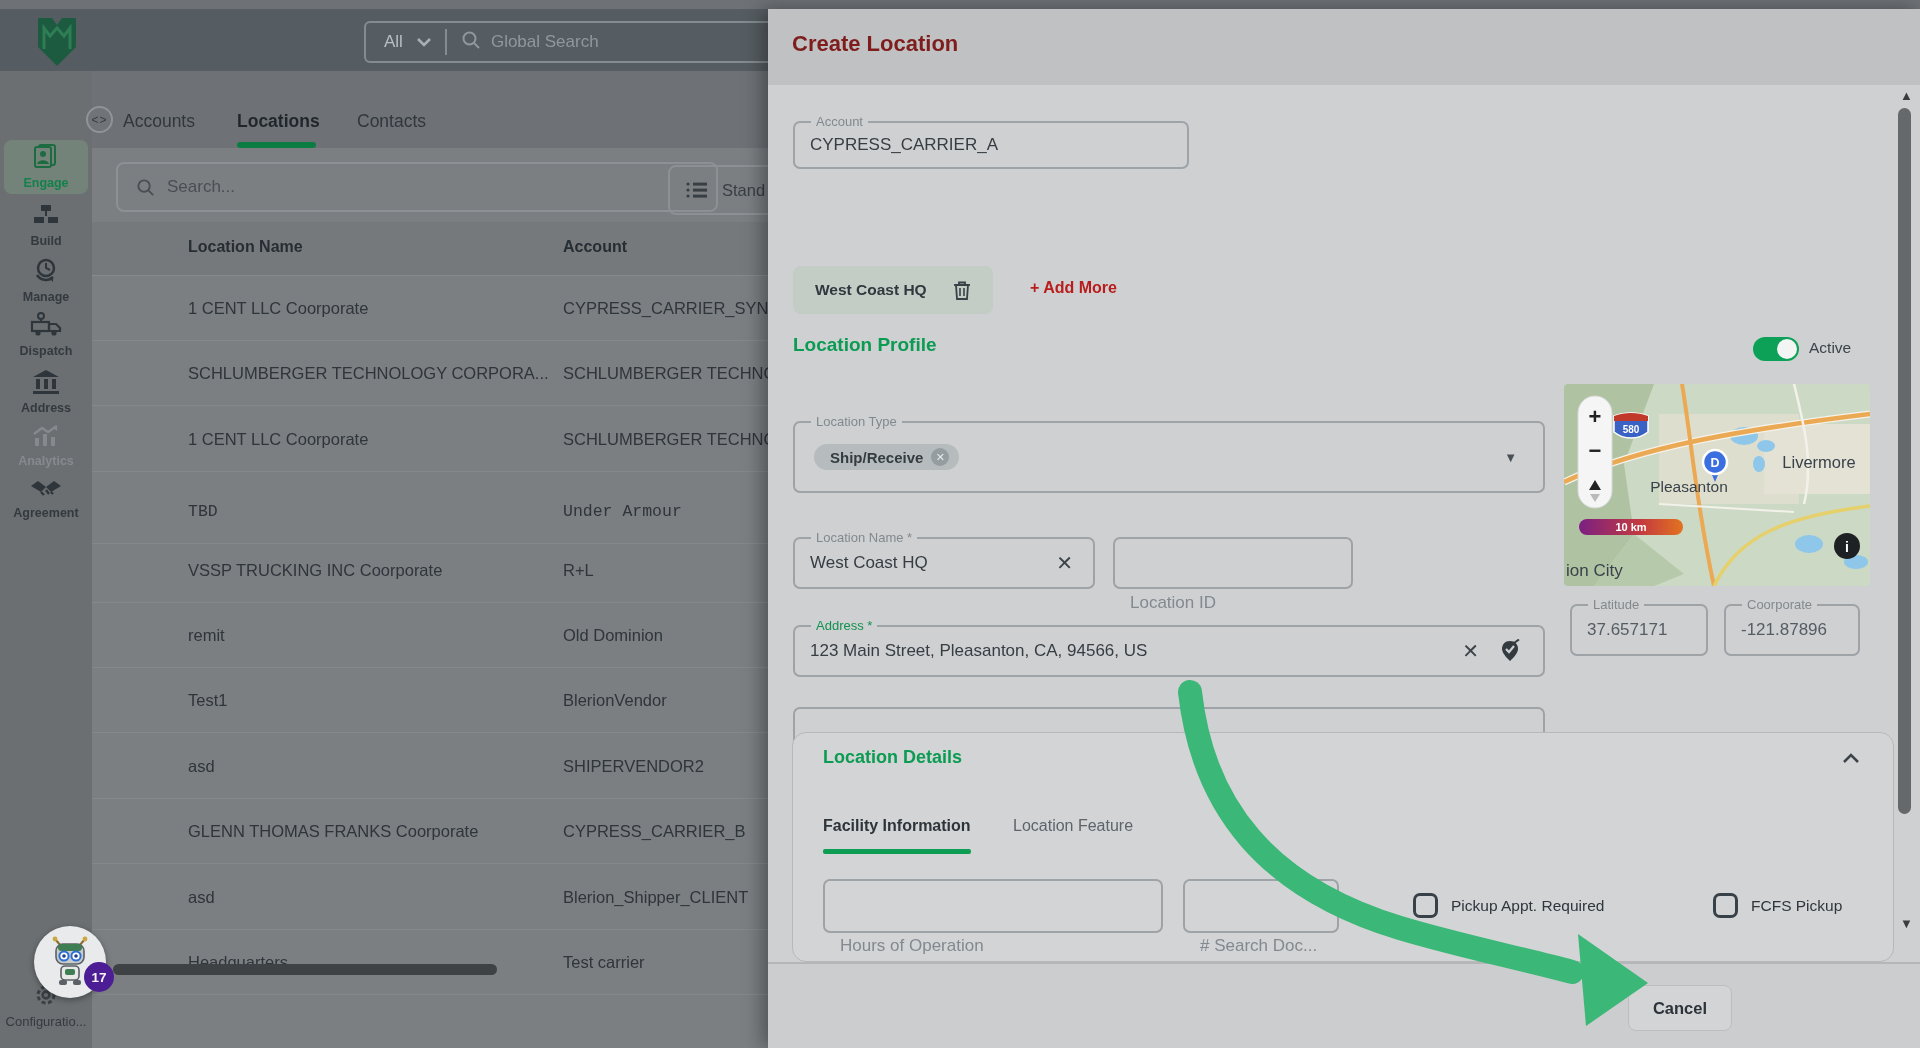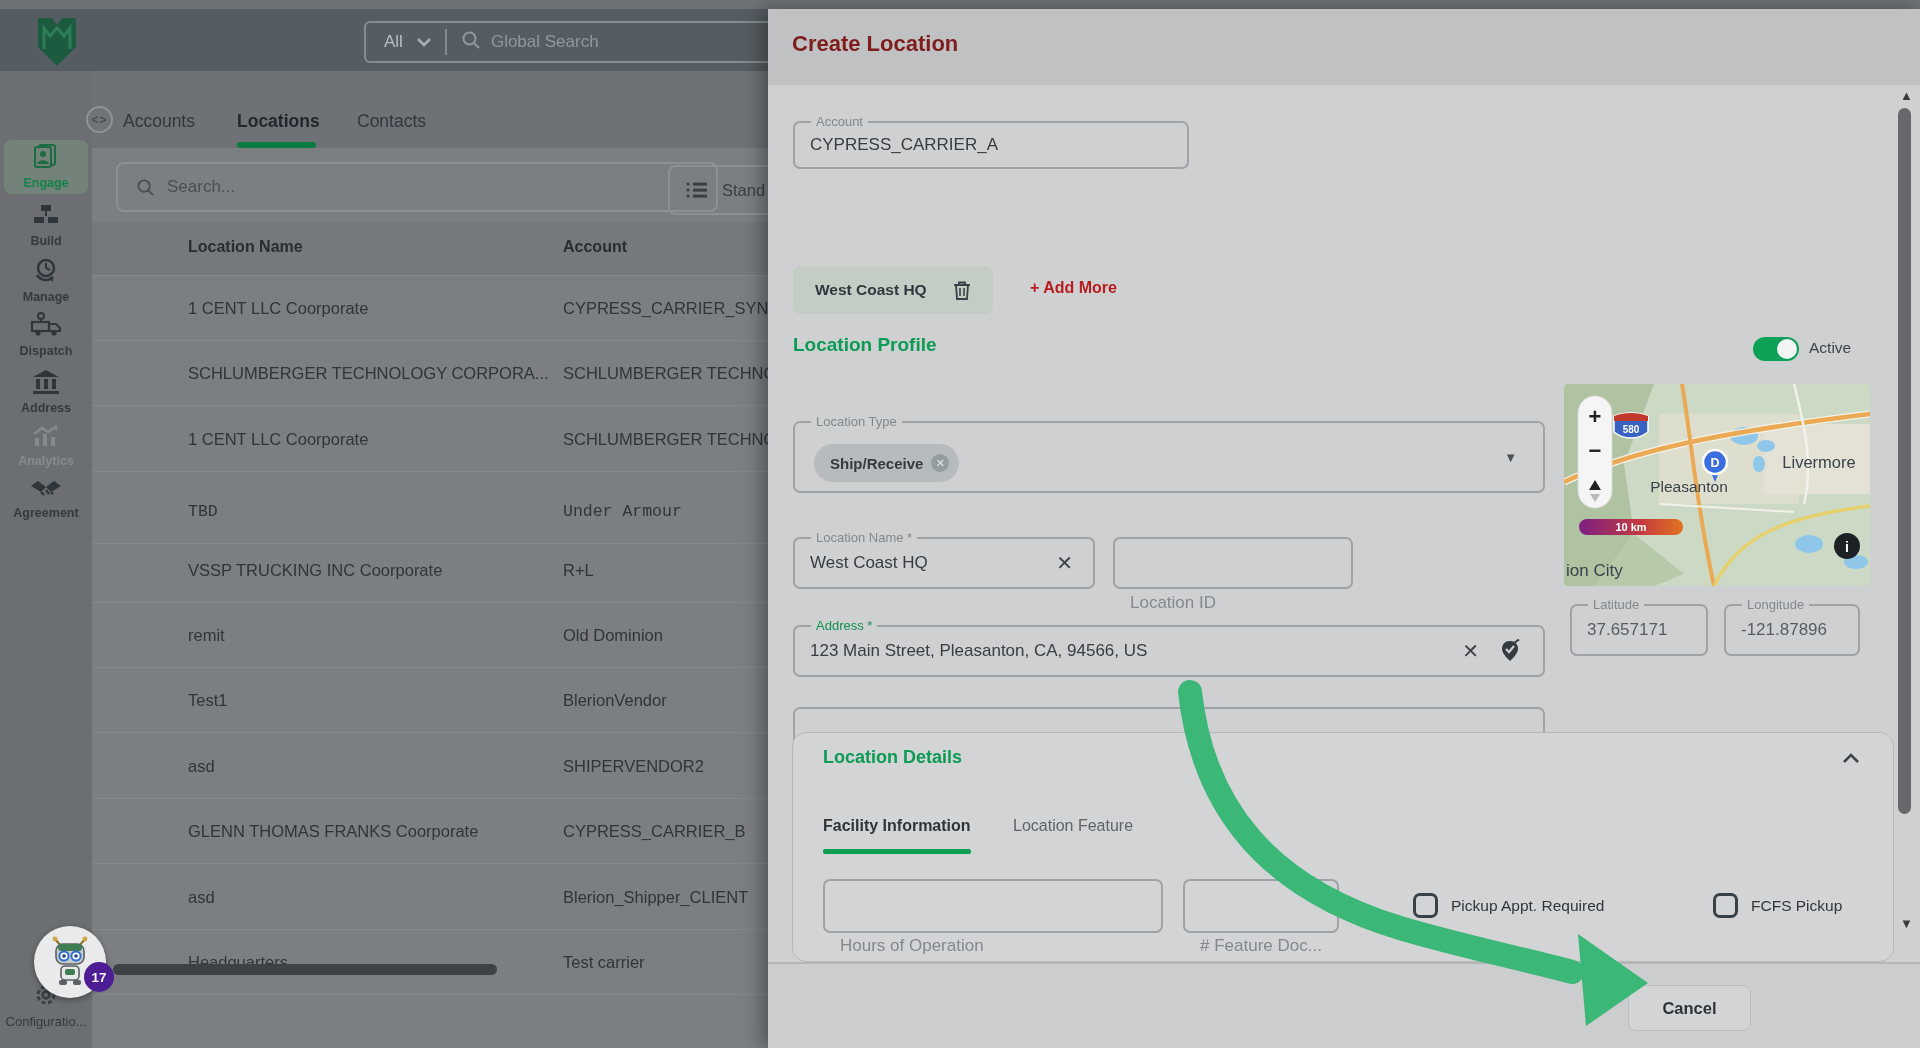--- a/index.html
+++ b/index.html
@@ -87,38 +87,38 @@
   .add-more { position:absolute; left:262px; top:194px; color:#b91c1c; font-size:16px; font-weight:bold; }
 
   .sec-heading { position:absolute; font-size:19px; font-weight:bold; color:#0c9b52; }
 
   .toggle { position:absolute; left:985px; top:252px; width:46px; height:24px; border-radius:12px;
     background:#0da158; }
   .toggle .knob { position:absolute; right:2px; top:2px; width:20px; height:20px; border-radius:50%;
     background:#f3f4f4; }
   .toggle-lbl { position:absolute; left:1041px; top:254px; font-size:15.5px; color:#3c434a; }
 
-  .srchip { position:absolute; left:19px; top:21px; height:38px; background:#b6bcbe; border-radius:19px;
+  .srchip { position:absolute; left:19px; top:21px; height:26px; background:#b6bcbe; border-radius:19px;
     display:flex; align-items:center; padding:0 10px 0 16px; }
   .srchip .t { font-size:15px; font-weight:bold; color:#343b41; margin-right:8px; }
   .srchip .x { width:18px; height:18px; border-radius:50%; background:#969da1; color:#e8eaeb;
     font-size:11px; display:flex; align-items:center; justify-content:center; }
 
   .details-card { position:absolute; left:24px; top:647px; width:1102px; height:230px;
     border:1px solid #b6b8ba; border-radius:14px; background:#d3d4d6; }
   .dtab { position:absolute; top:84px; font-size:16px; color:#5d646a; }
   .dtab.active { font-weight:bold; color:#2d343a; }
   .dtab-underline { position:absolute; left:30px; top:116px; width:148px; height:5px;
     background:#0e9e53; border-radius:2px; }
   .checkbox { position:absolute; width:25px; height:25px; border:3px solid #394148; border-radius:7px; }
   .cb-label { position:absolute; font-size:15.5px; color:#2f363c; }
 
   .drawer-footer { position:absolute; left:0; top:953px; width:1152px; height:86px;
     background:#cbcdce; border-top:2px solid #b4b6b8; }
-  .btn-cancel { position:absolute; left:860px; top:21px; width:123px; height:46px; border-radius:8px;
+  .btn-cancel { position:absolute; left:860px; top:21px; width:104px; height:46px; border-radius:8px;
     background:#d2d4d5; border:1px solid #bcbec0; color:#2c3339; font-size:16.5px; font-weight:bold;
     display:flex; align-items:center; justify-content:center; }
   .save-highlight { left:1736px; top:952px; width:162px; height:94px; border:8px solid #2eb877;
     background:#fdfdfd; z-index:30; display:flex; align-items:center; justify-content:center; }
   .btn-save { width:112px; height:46px; border-radius:8px; background:#0a7a45; color:#f4f6f5;
     font-size:17px; font-weight:bold; display:flex; align-items:center; justify-content:center; }
 
   
   .vscroll-up { left:1900px; top:88px; color:#3a3d40; font-size:13px; z-index:25; }
   .vscroll { left:1898px; top:108px; width:13px; height:706px; border-radius:7px; background:#66696c; z-index:25; }
@@ -444,21 +444,21 @@
           <circle cx="283" cy="162" r="13" fill="#1e2124"></circle>
           <text x="283" y="168" font-size="14" font-weight="bold" fill="#ffffff" text-anchor="middle">i</text>
         </svg>
       </div>
 
       <div class="field" style="left:802px; top:519px; width:138px; height:52px;">
         <span class="flabel">Latitude</span>
         <span class="fvalue muted">37.657171</span>
       </div>
       <div class="field" style="left:956px; top:519px; width:136px; height:52px;">
-        <span class="flabel">Longitude</span>
+        <span class="flabel">Coorporate</span>
         <span class="fvalue muted">-121.87896</span>
       </div>
 
       <div class="field" style="left:25px; top:622px; width:752px; height:56px;">
         <span class="fph">Location Accessorials</span>
         <span class="caret" style="right:26px;">▼</span>
       </div>
 
       <div class="field" style="left:25px; top:697px; width:366px; height:86px;">
         <span class="fph top">Location Notes (Internal)</span>
@@ -478,21 +478,21 @@
               <path d="M1 9 L8 2 L15 9" stroke="#3c434a" stroke-width="2.5" fill="none"></path>
             </svg>
         </span>
         <div class="dtab active" style="left:30px;">Facility Information</div>
         <div class="dtab" style="left:220px;">Location Feature</div>
         <div class="dtab-underline"></div>
         <div class="field" style="left:30px; top:146px; width:340px; height:54px; background:#d3d4d6;">
           <span class="fph">Hours of Operation</span>
         </div>
         <div class="field" style="left:390px; top:146px; width:156px; height:54px; background:#d3d4d6;">
-          <span class="fph"># Feature Doc...</span>
+          <span class="fph"># Search Doc...</span>
         </div>
         <div class="checkbox" style="left:620px; top:160px;"></div>
         <div class="cb-label" style="left:658px; top:164px;">Pickup Appt. Required</div>
         <div class="checkbox" style="left:920px; top:160px;"></div>
         <div class="cb-label" style="left:958px; top:164px;">FCFS Pickup</div>
       </div>
     </div>
 
     <div class="drawer-footer">
       <div class="btn-cancel">Cancel</div>

